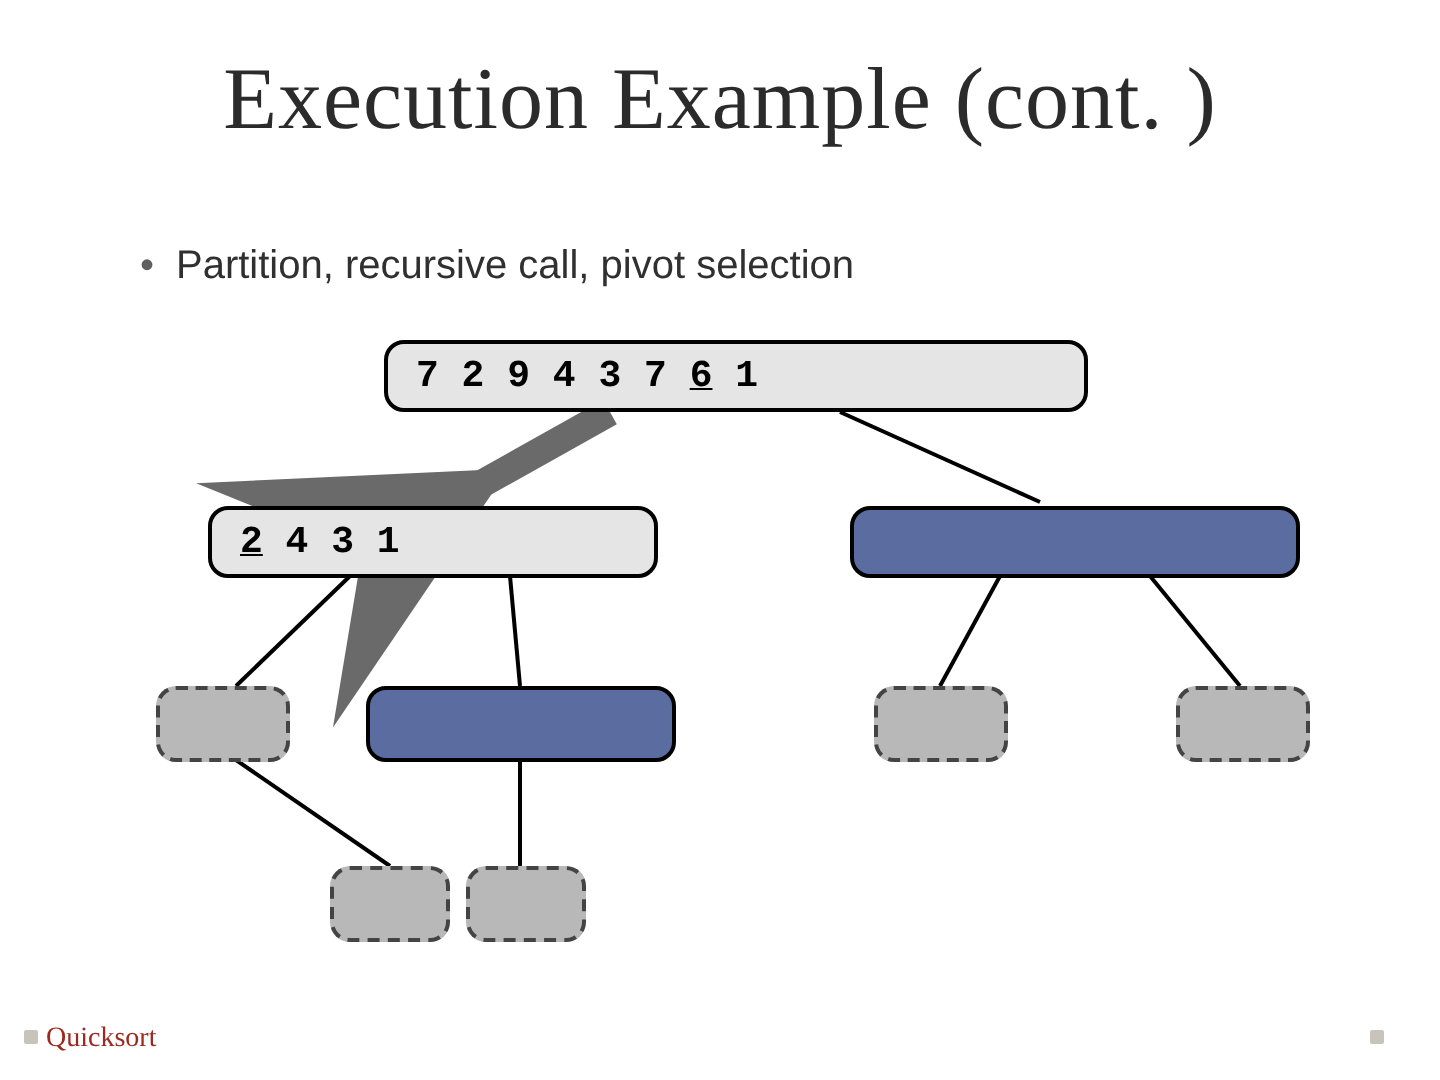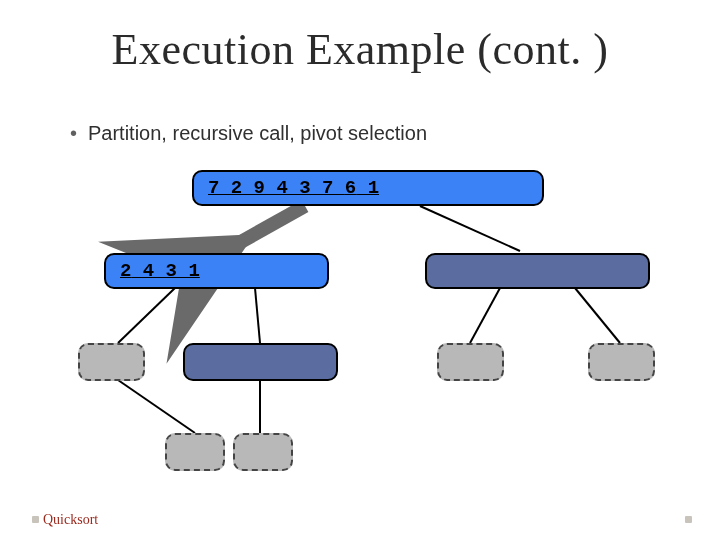--- a/index.html
+++ b/index.html
@@ -43,21 +43,21 @@
     width: 18px;
     color: #606060;
   }
   .footer-left, .footer-right {
     position: absolute;
     bottom: 12px;
     font-family: Georgia, serif;
     font-size: 14px;
     color: #9a2a1e;
   }
-  .footer-left { left: 32px; margin-top: 32px; }
+  .footer-left { left: 12px; margin-top: 32px; }
   .footer-right { right: 28px; }
   .dot {
     display: inline-block;
     width: 7px;
     height: 7px;
     background: #c9c4bb;
     border-radius: 1px;
     vertical-align: 1px;
     margin-right: 4px;
   }
@@ -85,24 +85,23 @@
     font-size: 19px;
     font-weight: bold;
     letter-spacing: 0;
     display: flex;
     align-items: center;
     padding: 0 14px;
     white-space: pre;
   }
   .node .underline { text-decoration: underline; }
   .node.white {
-    background: #3b82f6;
+    background: #e5e5e5;
     border: 2px solid #000;
     color: #000;
-    text-decoration: underline;
   }
   .node.blue {
     background: #5b6da0;
     border: 2px solid #000;
     color: #fff;
   }
   .node.gray {
     background: #b8b8b8;
     border: 2px dashed #444;
   }

